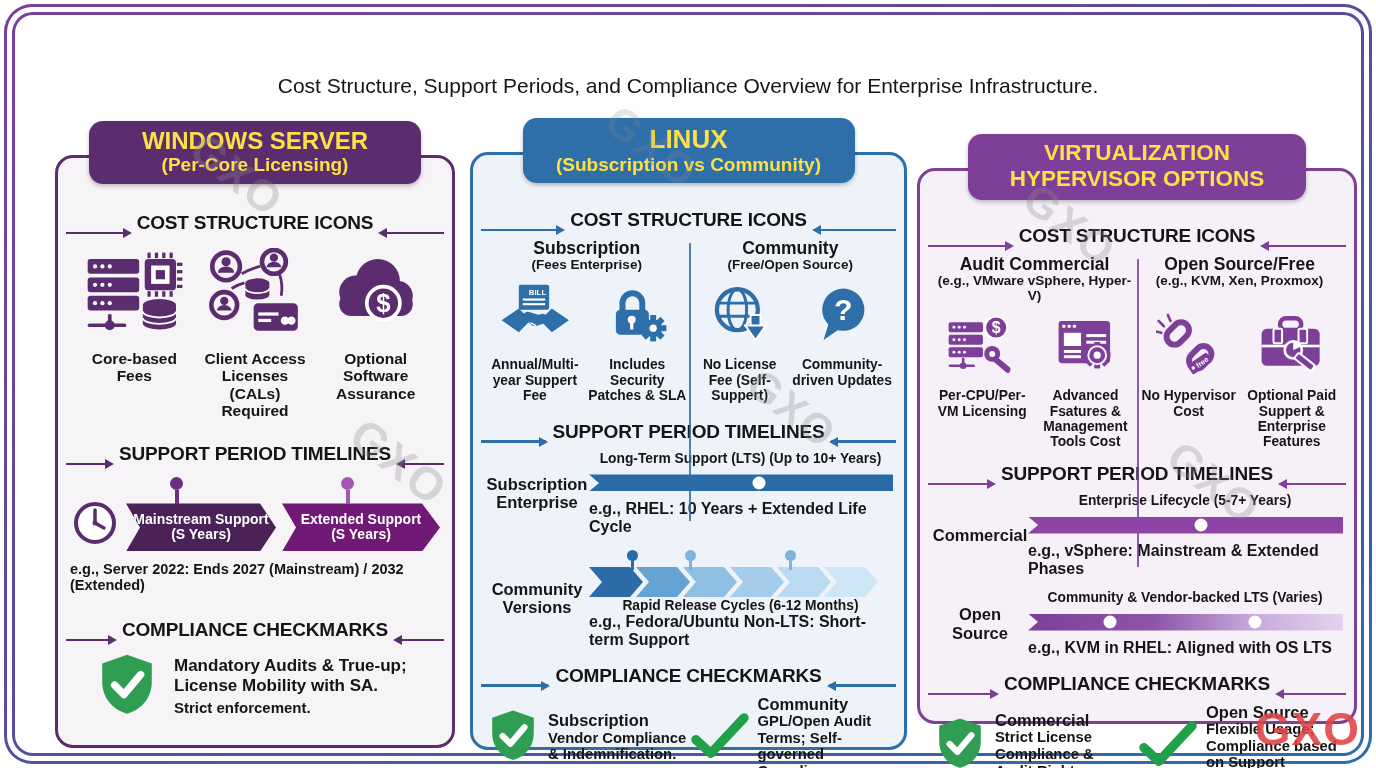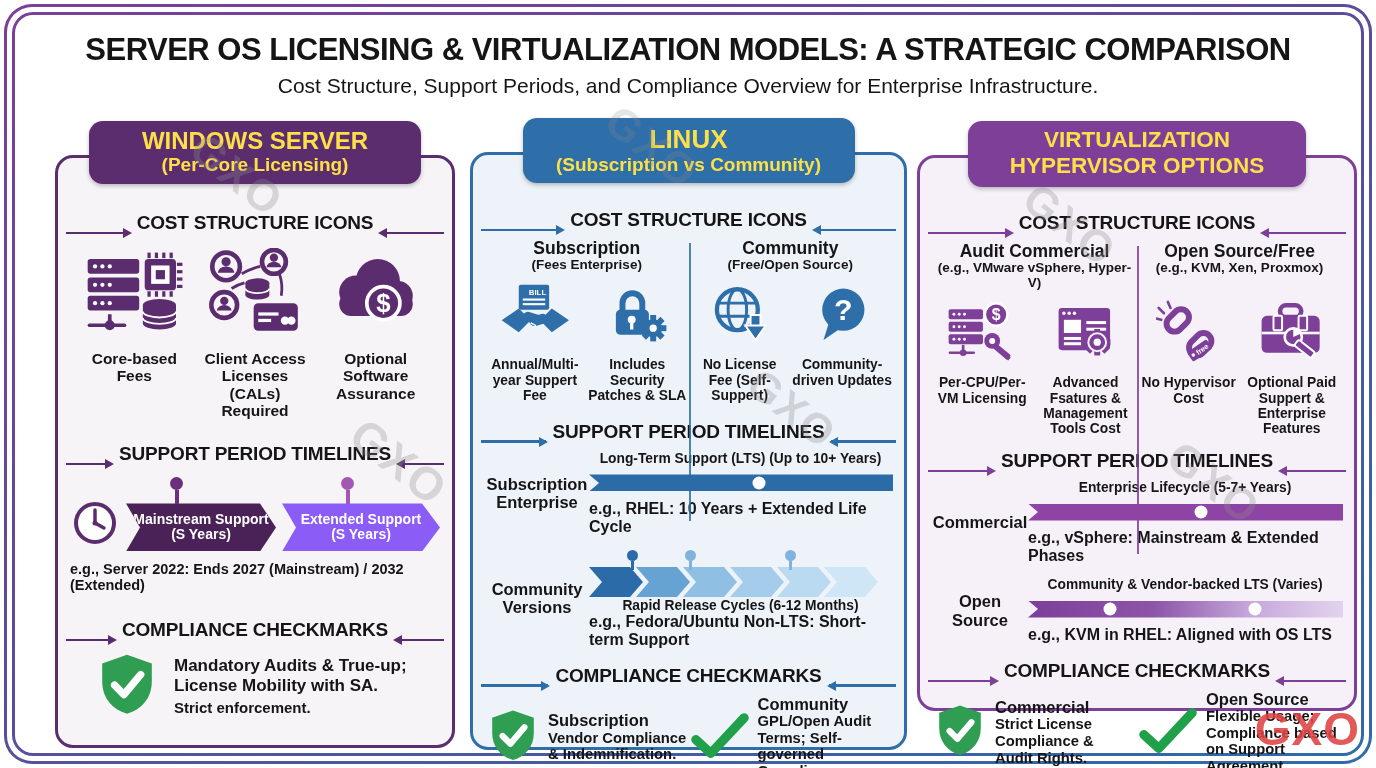--- a/index.html
+++ b/index.html
@@ -11,21 +11,21 @@
   .frame2{position:absolute;inset:12px;border-radius:21px;background:linear-gradient(155deg,#7b3f98 0%,#5e4a9a 45%,#2e6da8 100%);}
   .frame2i{position:absolute;inset:3px;border-radius:18px;background:#fff;}
   .content{position:absolute;inset:0;}
 
   .title{position:absolute;left:0;right:0;top:32px;text-align:center;font-size:31px;font-weight:800;letter-spacing:-.5px;}
   .subtitle{position:absolute;left:0;right:0;top:74px;text-align:center;font-size:21px;font-weight:500;}
 
   .colwrap{position:absolute;}
   .cw1{left:55px;top:121px;width:400px;height:627px;}
   .cw2{left:470px;top:118px;width:437px;height:632px;}
-  .cw3{left:917px;top:121px;width:440px;height:590px;}
+  .cw3{left:917px;top:134px;width:440px;height:590px;}
 
   .pill{position:absolute;top:0;left:50%;transform:translateX(-50%);width:320px;z-index:3;
         background:var(--accent);border-radius:14px;color:#fde047;text-align:center;
         padding:7px 6px 8px;box-shadow:0 2px 4px rgba(0,0,0,.25);}
   .pill .l1{font-size:24px;font-weight:800;line-height:1.1;}
   .pill .l2{font-size:19px;font-weight:700;line-height:1.15;}
   .cw2 .pill .l1{font-size:26px;}
   .cw3 .pill{width:326px;}
   .cw3 .pill .l1,.cw3 .pill .l2{font-size:22.5px;font-weight:800;}
 
@@ -56,21 +56,21 @@
   .icoitem2{width:24.5%;text-align:center;}
   .icoitem2 svg{height:66px;}
   .icolabel2{font-size:13.8px;font-weight:700;line-height:1.1;margin-top:5px;}
 
   
   .tl1{position:relative;display:flex;align-items:flex-end;gap:6px;height:80px;margin-top:6px;}
   .clock svg{width:50px;height:50px;margin-bottom:0;}
   .seg{height:48px;display:flex;flex-direction:column;justify-content:center;text-align:center;color:#fff;}
   .seg .st{font-size:14px;font-weight:700;line-height:1.1;}
   .seg1{width:150px;background:#4a2257;clip-path:polygon(0 0,calc(100% - 16px) 0,100% 50%,calc(100% - 16px) 100%,0 100%,14px 50%);}
-  .seg2{width:158px;background:#8b5cf6;clip-path:polygon(0 0,calc(100% - 18px) 0,100% 50%,calc(100% - 18px) 100%,0 100%,14px 50%);}
+  .seg2{width:158px;background:#701a75;clip-path:polygon(0 0,calc(100% - 18px) 0,100% 50%,calc(100% - 18px) 100%,0 100%,14px 50%);}
   .lp{position:absolute;top:6px;width:13px;text-align:center;}
   .lp .dotc{width:13px;height:13px;border-radius:50%;margin:0 auto;}
   .lp .stem{width:4px;height:14px;margin:0 auto;}
   .tlnote{font-size:14.5px;font-weight:700;text-align:left;margin-top:10px;}
 
   
   .tlrow{display:flex;align-items:center;margin-top:8px;}
   .tllabel{width:104px;font-size:16.5px;font-weight:800;line-height:1.1;text-align:center;flex:none;}
   .tlzone{flex:1;min-width:0;}
   .tlcap{font-size:13.8px;font-weight:700;text-align:center;}
@@ -109,21 +109,20 @@
 
 <div class="poster">
   <div class="frame1">
       <div class="frame1i"></div>
     </div>
   <div class="frame2">
       <div class="frame2i"></div>
     </div>
 
   <div class="content">
-    <div class="title">SERVER OS LICENSING &amp; VIRTUALIZATION MODELS: A STRATEGIC COMPARISON</div>
     <div class="subtitle">Cost Structure, Support Periods, and Compliance Overview for Enterprise Infrastructure.</div>
 
     <div class="colwrap cw1" style="--accent: #5b2d6f; --bg: #f7f4f8;">
       <div class="pill">
         <div class="l1">WINDOWS SERVER</div>
         <div class="l2">(Per-Core Licensing)</div>
       </div>
       <div class="card">
 
         <div class="sechdr">

